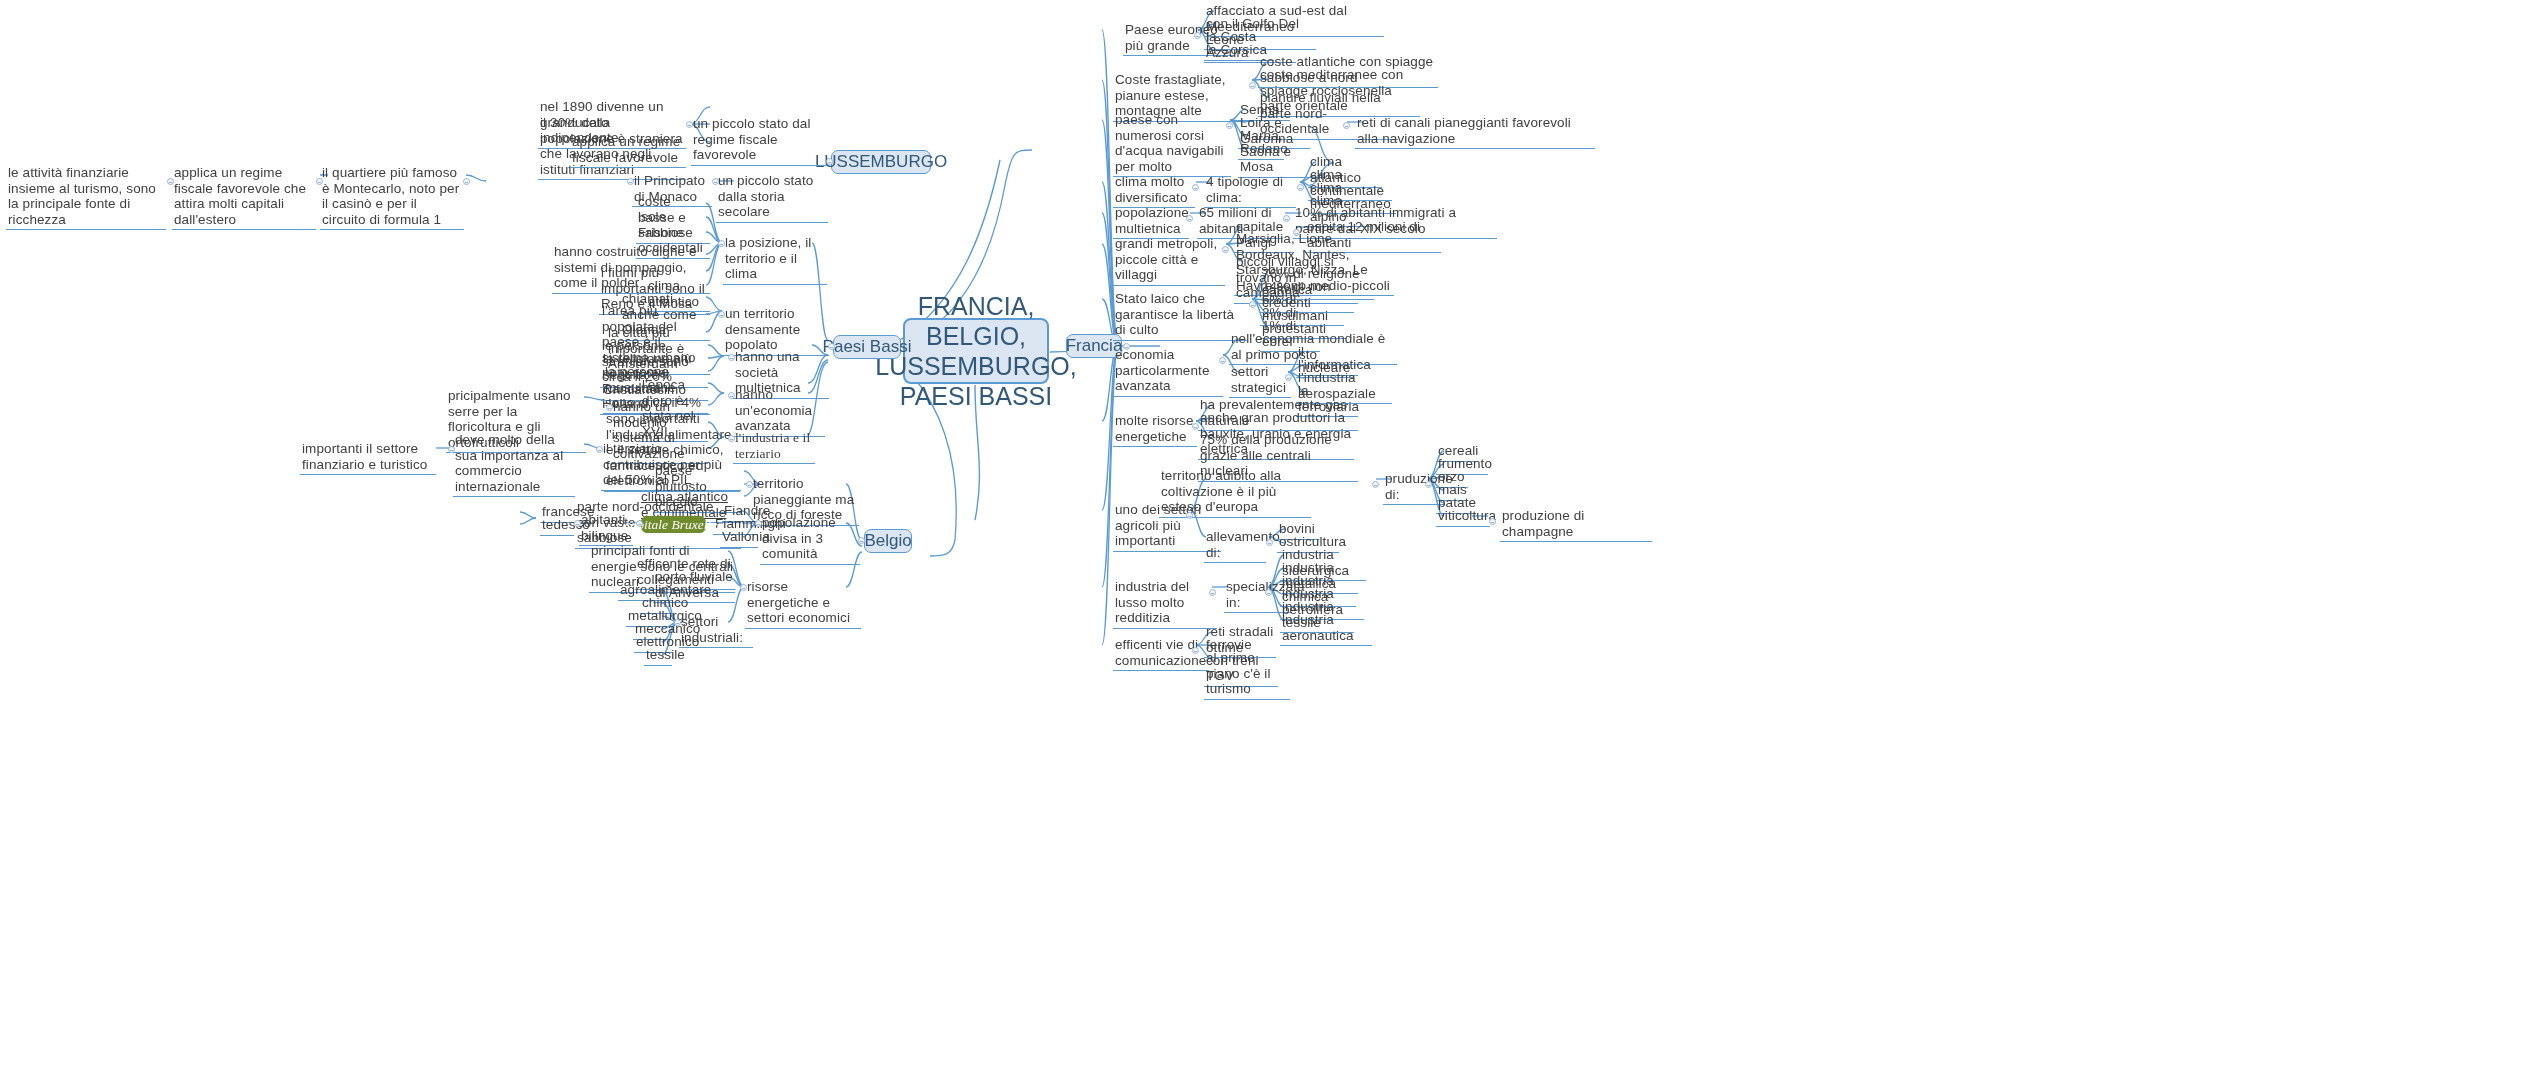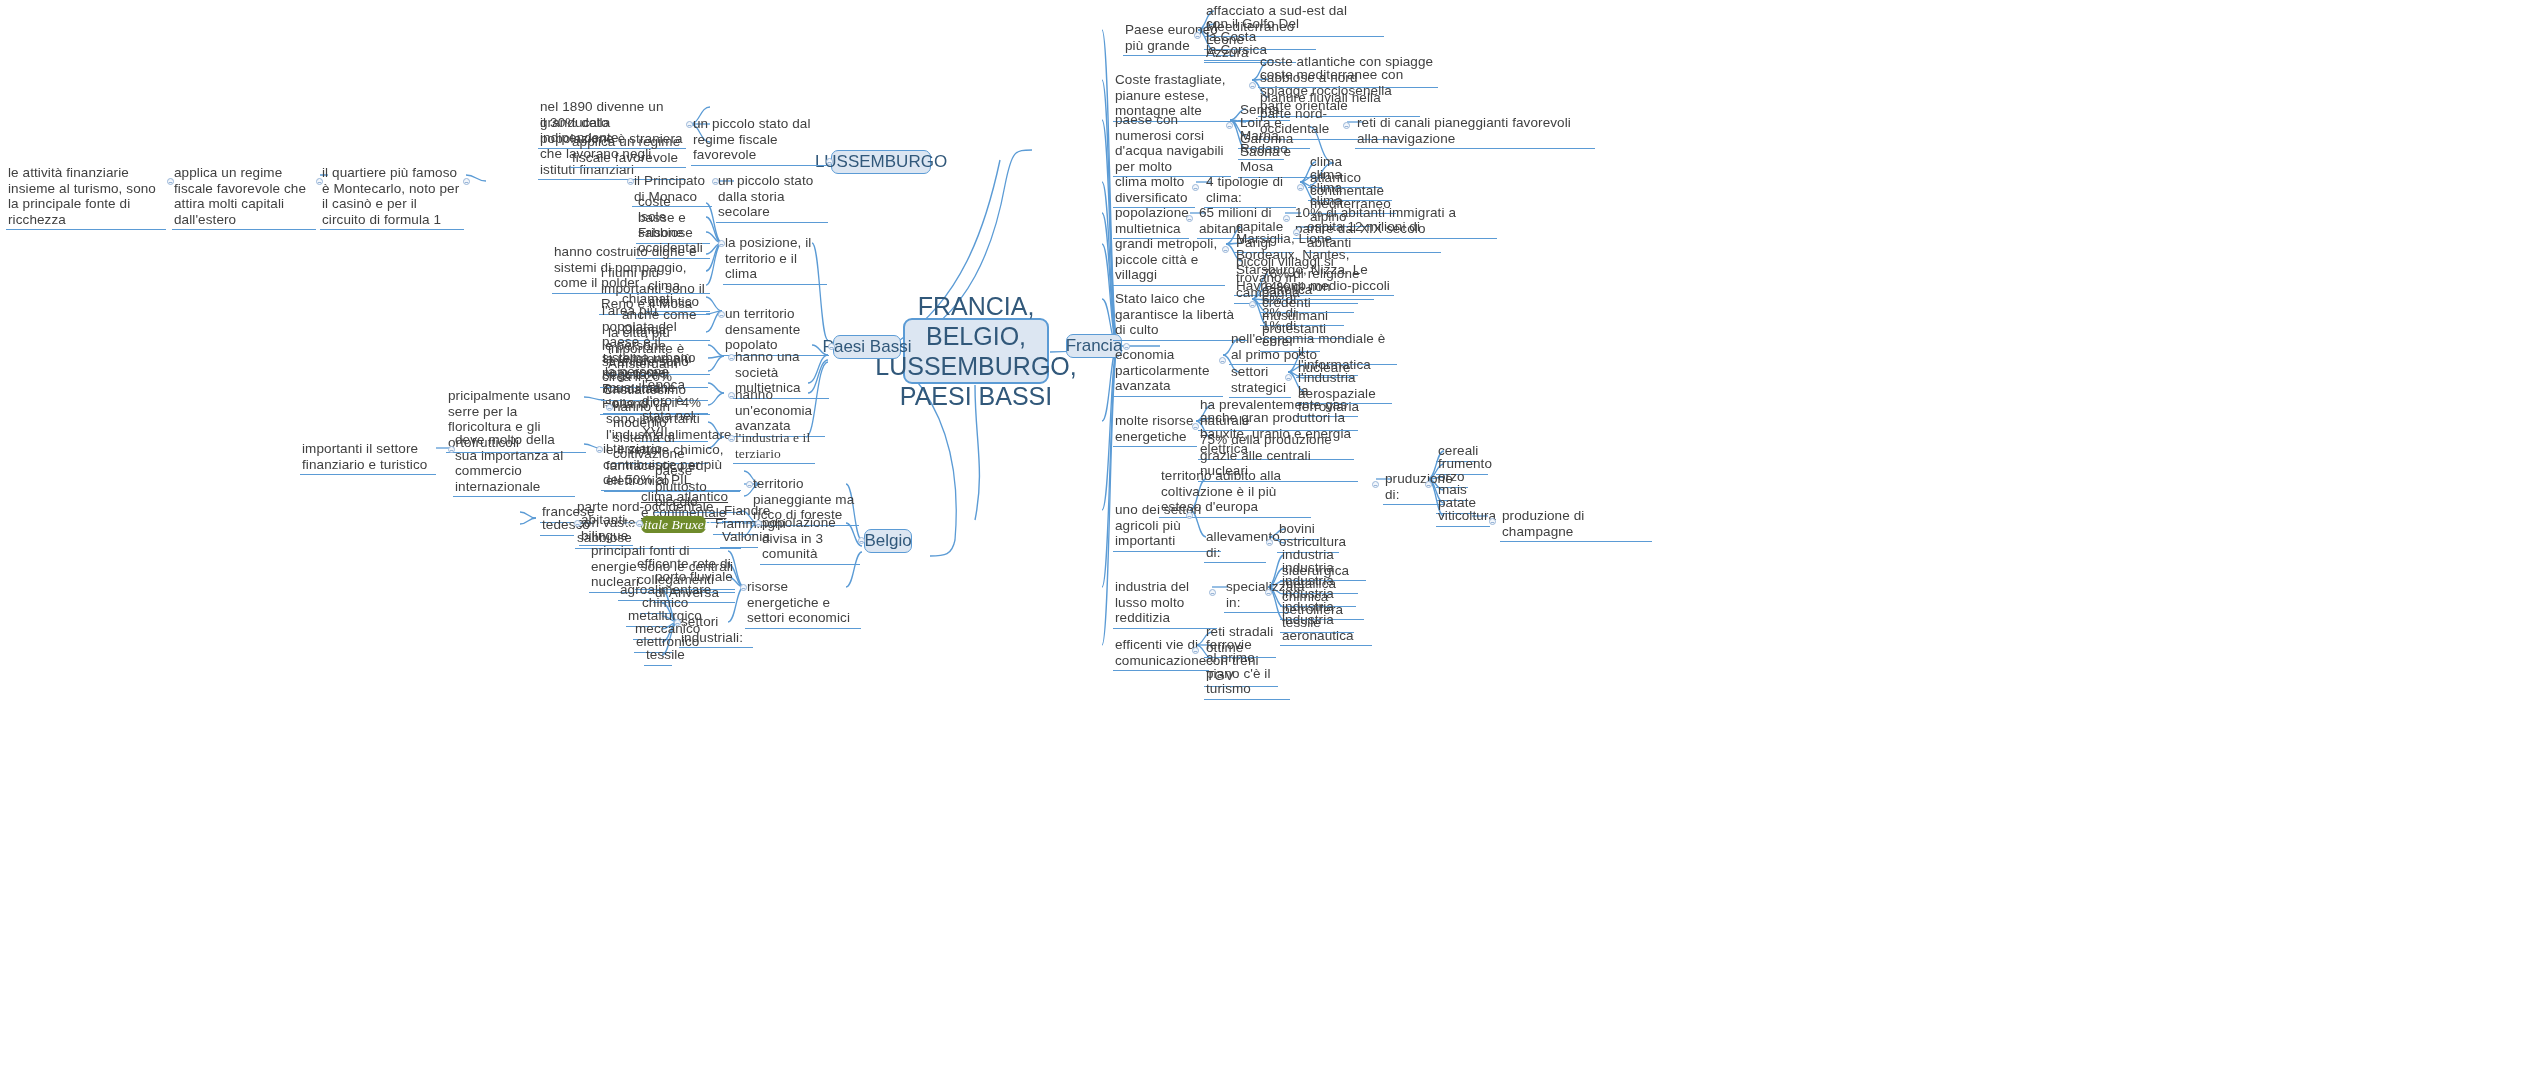--- a/index.html
+++ b/index.html
@@ -275,21 +275,21 @@
       <path d="M1268 587 C1276 587 1276 594 1284 594"></path>
       <path d="M1268 587 C1276 587 1276 607 1284 607"></path>
       <path d="M1268 587 C1276 587 1276 620 1284 620"></path>
 
       <path d="M1196 645 C1204 645 1204 632 1212 632"></path>
       <path d="M1196 645 C1204 645 1204 645 1212 645"></path>
       <path d="M1196 645 C1204 645 1204 658 1212 658"></path>
     </g>
   </svg>
 
-  <div class="rootbox" style="left:903px; top:318px; width:146px; height:66px;">FRANCIA, BELGIO, LUSSEMBURGO, PAESI BASSI</div>
+  <div class="rootbox" style="left:903px; top:318px; width:146px; height:66px;border-radius:8px;">FRANCIA, BELGIO, LUSSEMBURGO, PAESI BASSI</div>
 
   <div class="mainbox" style="left:1066px; top:334px; width:56px; height:24px;">Francia</div>
   <div class="mainbox" style="left:833px; top:335px; width:68px; height:24px;">Paesi Bassi</div>
   <div class="mainbox" style="left:831px; top:150px; width:100px; height:24px;">LUSSEMBURGO</div>
   <div class="mainbox" style="left:864px; top:529px; width:48px; height:24px;">Belgio</div>
 
   <div class="topic" style="left:691px; top:116px; width:136px;">un piccolo stato dal regime fiscale favorevole</div>
   <div class="topic" style="left:538px; top:99px; width:148px;">nel 1890 divenne un granducato indipendente</div>
   <div class="topic" style="left:538px; top:115px; width:148px;">il 30% della popolazione è straniera che lavorano negli istituti finanziari</div>
   <div class="topic" style="left:570px; top:134px; width:116px;">applica un regime fiscale favorevole</div>

